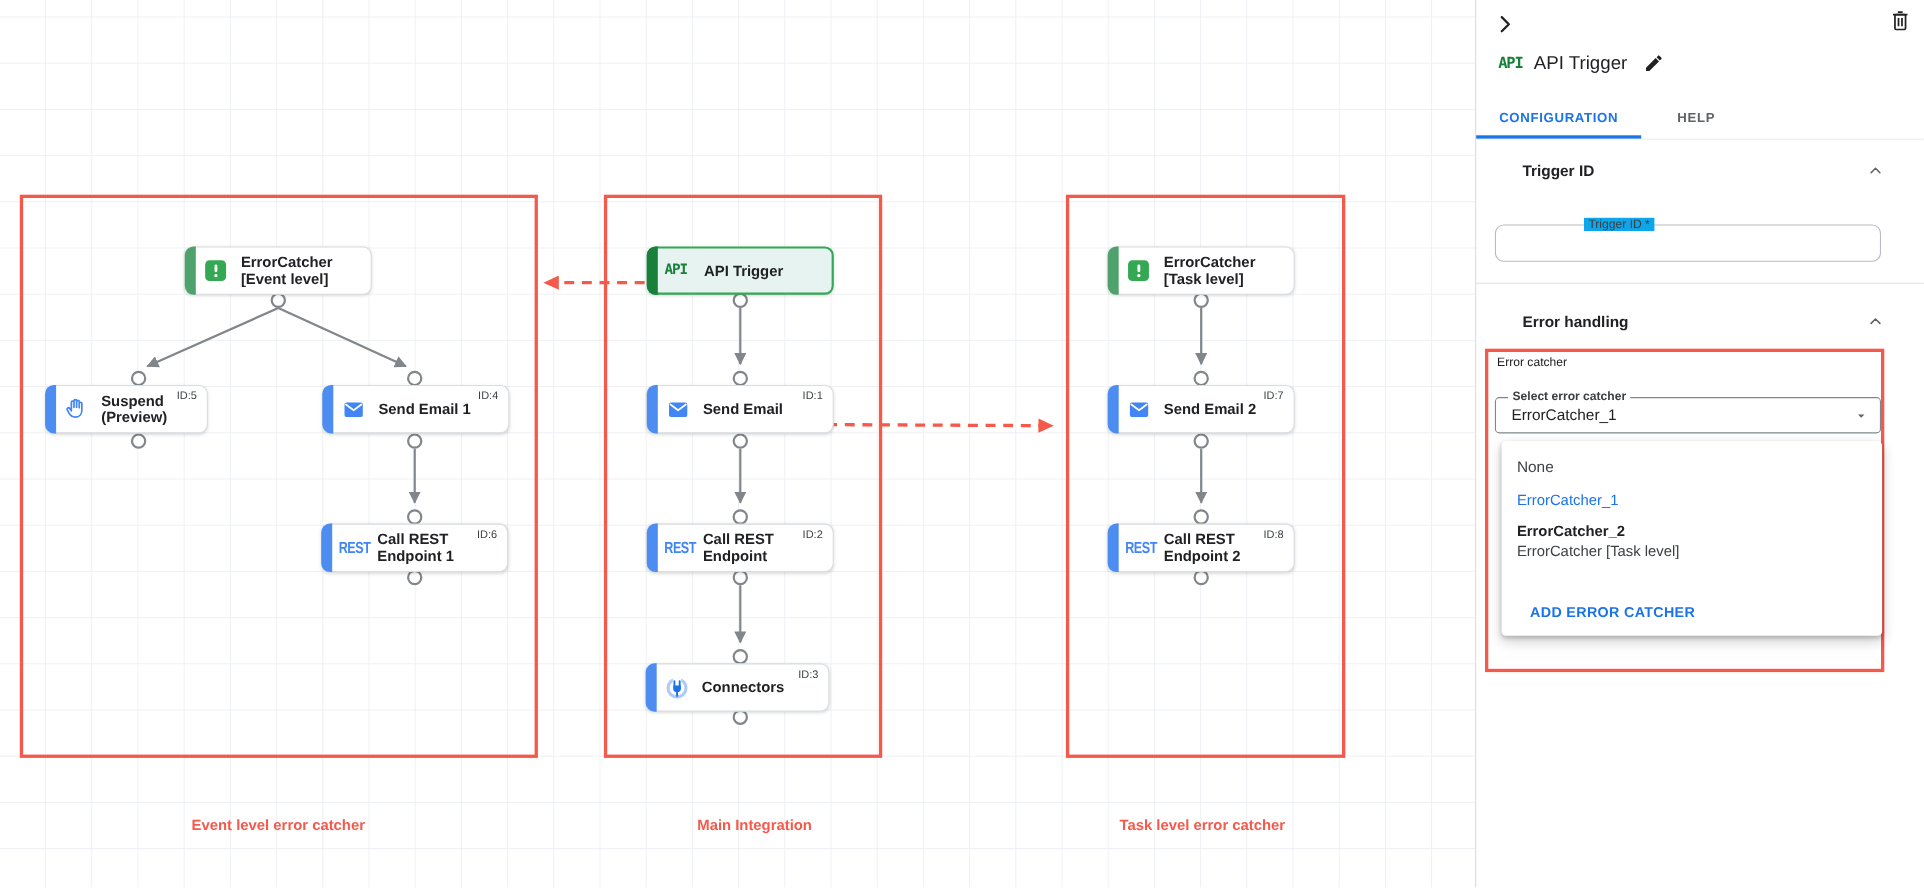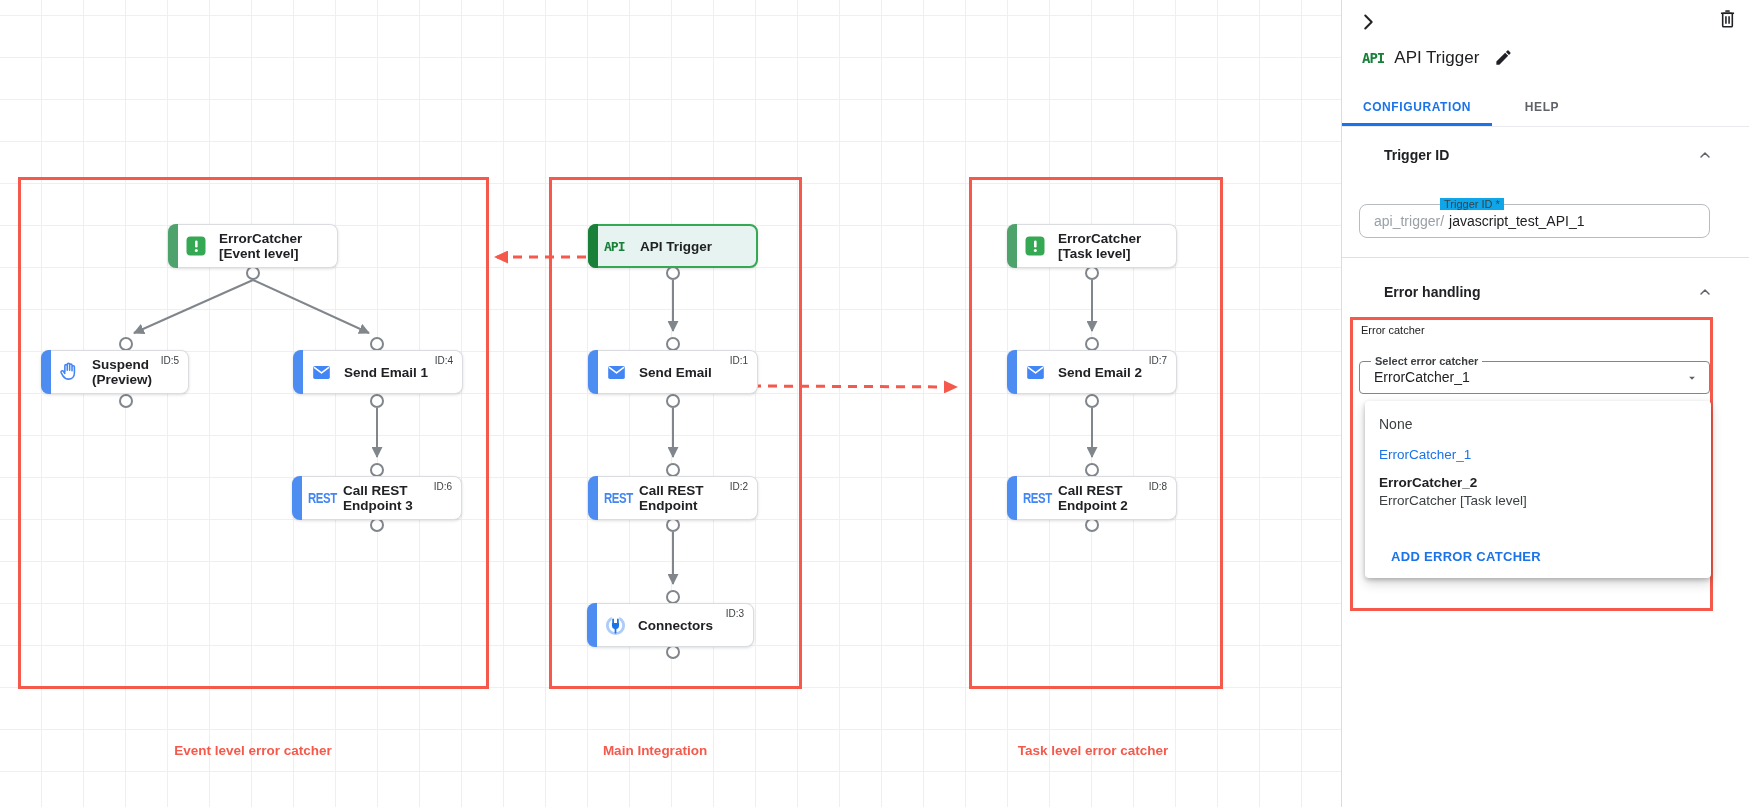--- a/index.html
+++ b/index.html
@@ -128,21 +128,21 @@
 
       <circle cx="742" cy="259" r="4.5" fill="#c5221f"></circle>
       <circle cx="741" cy="385" r="4.5" fill="#c5221f"></circle>
     </svg>
 
     <div class="groupbox" style="left:18px;top:177px;width:465px;height:506px;"></div>
     <div class="groupbox" style="left:549px;top:177px;width:247px;height:506px;"></div>
     <div class="groupbox" style="left:969px;top:177px;width:248px;height:506px;"></div>
 
     <div class="grouplabel" style="left:253px;top:743px;">Event level error catcher</div>
-    <div class="grouplabel" style="left:655px;top:743px;">Main Integration</div>
+    <div class="grouplabel" style="left:686px;top:743px;">Main Integration</div>
     <div class="grouplabel" style="left:1093px;top:743px;">Task level error catcher</div>
 
     <div class="node" style="left:168px;top:224px;">
       <span class="bar bar-green"></span>
       <span class="nicon">
         <svg width="22" height="22" viewBox="0 0 22 22">
             <rect x="1.5" y="1.5" width="19" height="19" rx="4" fill="#34a853"></rect>
             <rect x="10" y="5.5" width="2.6" height="7" rx="1.3" fill="#fff"></rect>
             <circle cx="11.3" cy="15.6" r="1.5" fill="#fff"></circle>
           </svg>
@@ -179,21 +179,21 @@
           <span style="display:block">Send Email 1</span>
         </span>
       <span class="nid">ID:4</span>
     </div>
 
     <div class="node" style="left:292px;top:476px;">
       <span class="bar bar-blue"></span>
       <span class="rest-logo">REST</span>
       <span class="ntext">
         <span style="display:block">Call REST</span>
-        <span style="display:block">Endpoint 3</span>
+        <span style="display:block">Endpoint 1</span>
       </span>
       <span class="nid">ID:6</span>
     </div>
 
     <div class="node trigger" style="left:588px;top:224px;">
       <span class="bar bar-dkgreen"></span>
       <span class="api-logo">API</span>
       <span class="ntext">
           <span style="display:block">API Trigger</span>
         </span>
@@ -316,23 +316,20 @@
       <span class="section-title">Trigger ID</span>
       <span class="caret">
         <svg width="16" height="16" viewBox="0 0 24 24" fill="none" stroke="#5f6368" stroke-width="2.2" stroke-linecap="round" stroke-linejoin="round">
             <polyline points="6 15 12 9 18 15"></polyline>
           </svg>
       </span>
     </div>
 
     <div class="field">
       <span class="field-label">Trigger ID *</span>
-      <span class="field-content">
-        <span class="field-prefix">api_trigger/</span><span class="field-value">javascript_test_API_1</span>
-      </span>
     </div>
 
     <div class="divider" style="top:257px;"></div>
 
     <div class="section-head" style="top:280px;">
       <span class="section-title">Error handling</span>
       <span class="caret">
         <svg width="16" height="16" viewBox="0 0 24 24" fill="none" stroke="#5f6368" stroke-width="2.2" stroke-linecap="round" stroke-linejoin="round">
             <polyline points="6 15 12 9 18 15"></polyline>
           </svg>

